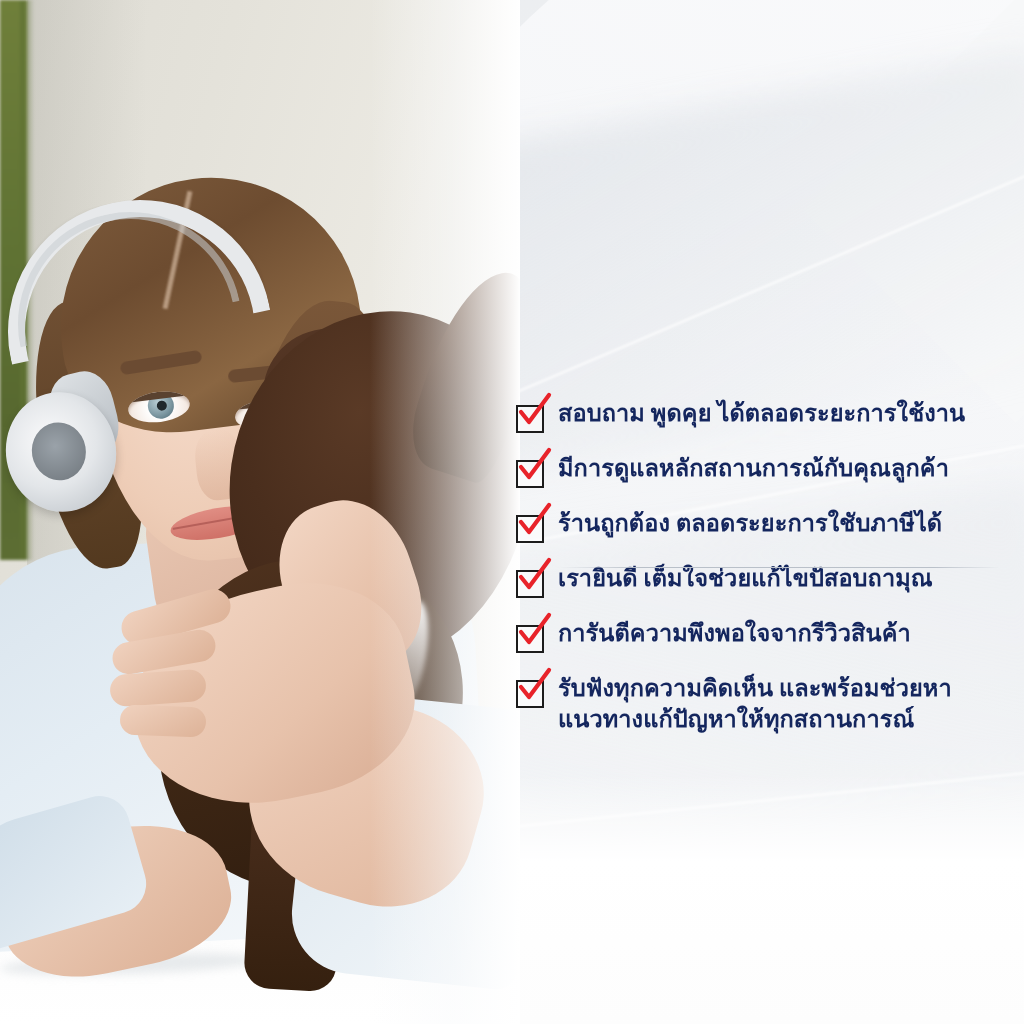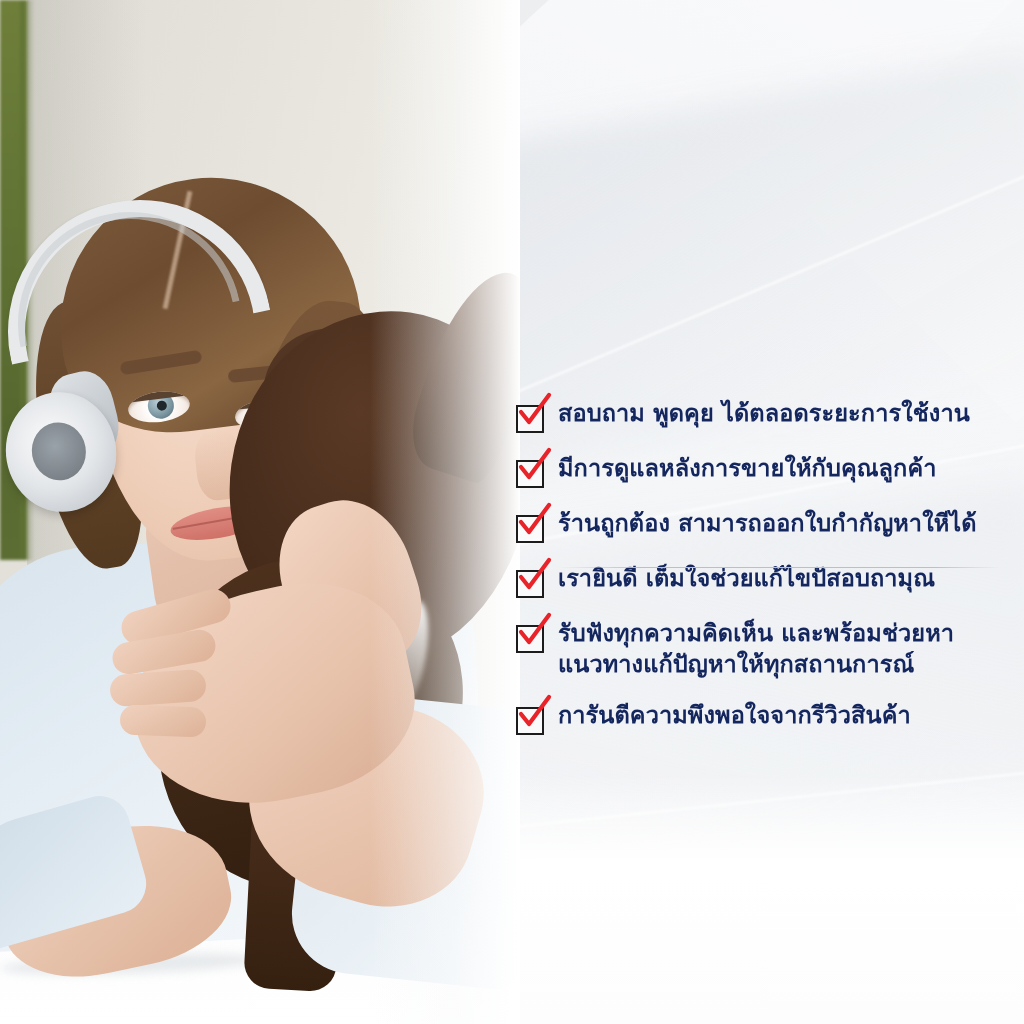--- a/index.html
+++ b/index.html
@@ -162,21 +162,21 @@
     background:linear-gradient(140deg,#f2d5c3,#e0b69c);border-radius:46% 40% 40% 46%;
     transform:rotate(16deg);}
   .forearm2{position:absolute;left:0px;top:830px;width:230px;height:140px;
     background:linear-gradient(150deg,#f0d3c0,#dcb095);border-radius:40% 46% 40% 40%;
     transform:rotate(-12deg);}
   
   .photo-fade{position:absolute;right:0;top:0;width:150px;height:1024px;
     background:linear-gradient(90deg,rgba(255,255,255,0),rgba(250,251,252,.55) 55%,#ffffff 100%);}
 
   
-  .checklist{position:absolute;left:516px;top:398px;width:500px;}
+  .checklist{position:absolute;left:516px;top:398px;width:500px;font-family:Liberation Serif, serif;}
   .row{display:flex;align-items:flex-start;margin-bottom:20px;}
   .row:last-child{margin-bottom:0;}
   .cbox{position:relative;width:28px;height:28px;flex:0 0 28px;margin-top:7px;
     border:2.5px solid #1c1c1c;background:rgba(255,255,255,.55);box-sizing:border-box;}
   .cbox svg{position:absolute;left:-2px;top:-13px;width:36px;height:36px;overflow:visible;}
   .rtext{margin-left:14px;color:#14265e;font-weight:bold;font-size:23.5px;
     line-height:31px;letter-spacing:.1px;white-space:pre-line;}
   .rtext.u{text-decoration:none;position:relative;}
   .uline{position:absolute;left:560px;top:567px;width:440px;height:1px;
     background:linear-gradient(90deg,rgba(190,196,204,0),#b9c0c9 18%,#b9c0c9 85%,rgba(190,196,204,0));}
@@ -273,57 +273,57 @@
       </span>
       <span class="rtext">สอบถาม พูดคุย ได้ตลอดระยะการใช้งาน</span>
     </div>
 
     <div class="row">
       <span class="cbox">
         <svg viewBox="0 0 36 36" aria-hidden="true">
           <path d="M5 18 L13 28 L33 1" fill="none" stroke="#e8232a" stroke-width="4.2" stroke-linecap="round" stroke-linejoin="round"></path>
         </svg>
       </span>
-      <span class="rtext">มีการดูแลหลังการขายให้กับคุณลูกค้า</span>
-    </div>
-
-    <div class="row">
-      <span class="cbox">
-        <svg viewBox="0 0 36 36" aria-hidden="true">
-          <path d="M5 18 L13 28 L33 1" fill="none" stroke="#e8232a" stroke-width="4.2" stroke-linecap="round" stroke-linejoin="round"></path>
-        </svg>
-      </span>
-      <span class="rtext u">ร้านถูกต้อง สามารถออกใบกำกัญหาใหีได้</span>
+      <span class="rtext">มีการดูแลหลักสถานการณ้กับคุณลูกค้า</span>
+    </div>
+
+    <div class="row">
+      <span class="cbox">
+        <svg viewBox="0 0 36 36" aria-hidden="true">
+          <path d="M5 18 L13 28 L33 1" fill="none" stroke="#e8232a" stroke-width="4.2" stroke-linecap="round" stroke-linejoin="round"></path>
+        </svg>
+      </span>
+      <span class="rtext u">ร้านถูกต้อง ตลอดระยะการใชับภาษีได้</span>
     </div>
 
     <div class="row">
       <span class="cbox">
         <svg viewBox="0 0 36 36" aria-hidden="true">
           <path d="M5 18 L13 28 L33 1" fill="none" stroke="#e8232a" stroke-width="4.2" stroke-linecap="round" stroke-linejoin="round"></path>
         </svg>
       </span>
       <span class="rtext">เรายินดี เต็มใจช่วยแก้ไขปัสอบถามุณ</span>
+    </div>
+
+    <div class="row">
+      <span class="cbox">
+        <svg viewBox="0 0 36 36" aria-hidden="true">
+          <path d="M5 18 L13 28 L33 1" fill="none" stroke="#e8232a" stroke-width="4.2" stroke-linecap="round" stroke-linejoin="round"></path>
+        </svg>
+      </span>
+      <span class="rtext">การันตีความพึงพอใจจากรีวิวสินค้า</span>
     </div>
 
     <div class="row">
       <span class="cbox">
         <svg viewBox="0 0 36 36" aria-hidden="true">
           <path d="M5 18 L13 28 L33 1" fill="none" stroke="#e8232a" stroke-width="4.2" stroke-linecap="round" stroke-linejoin="round"></path>
         </svg>
       </span>
       <span class="rtext">รับฟังทุกความคิดเห็น และพร้อมช่วยหา
 แนวทางแก้ปัญหาให้ทุกสถานการณ์</span>
     </div>
 
-    <div class="row">
-      <span class="cbox">
-        <svg viewBox="0 0 36 36" aria-hidden="true">
-          <path d="M5 18 L13 28 L33 1" fill="none" stroke="#e8232a" stroke-width="4.2" stroke-linecap="round" stroke-linejoin="round"></path>
-        </svg>
-      </span>
-      <span class="rtext">การันตีความพึงพอใจจากรีวิวสินค้า</span>
-    </div>
-
   </div>
 
   <div class="uline"></div>
 
 </div>
 
 </body></html>

